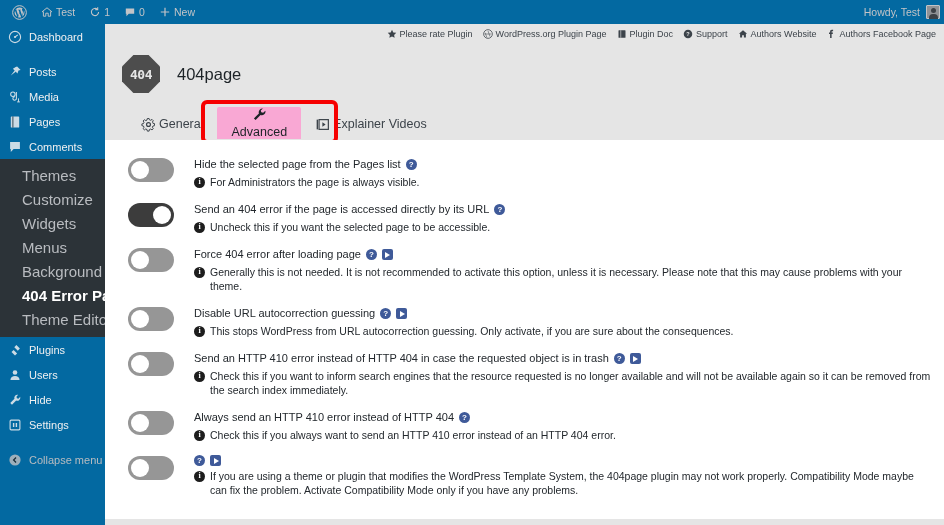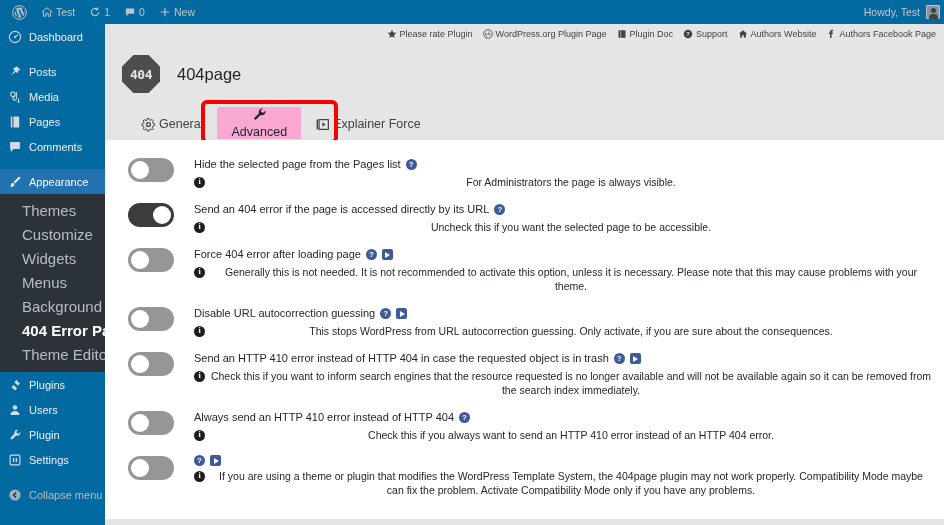--- a/index.html
+++ b/index.html
@@ -129,21 +129,21 @@
 
   .texts { flex: 1 1 auto; min-width: 0; padding-top: 1px; }
   .label-line {
     display: flex; align-items: center; gap: 5px; flex-wrap: wrap;
     font-size: 11px; color: #23282d; line-height: 15px; text-align: center;
   }
   .desc-line {
     display: flex; align-items: flex-start; gap: 5px;
     font-size: 10.5px; color: #23282d; line-height: 14px; margin-top: 3px;
   }
-  .desc-text { flex: 1 1 auto; text-align: center; }
+  .desc-text { flex: 1 1 auto; }
   .ico-help {
     width: 11px; height: 11px; flex: 0 0 11px; border-radius: 50%;
     background: #3f5a99; color: #fff; font-size: 8px; font-weight: bold;
     display: inline-flex; align-items: center; justify-content: center;
     line-height: 1; font-family: "Liberation Sans", sans-serif;
   }
   .ico-video {
     width: 11px; height: 11px; flex: 0 0 11px; border-radius: 2px;
     background: #3f5a99; display: inline-flex; align-items: center;
     justify-content: center;
@@ -255,27 +255,20 @@
       <span>Pages</span>
     </div>
 
     <div class="menu-item">
       <svg class="menu-icon" viewBox="0 0 20 20">
           <path d="M3 3h14v10H8l-4 4v-4H3V3z" fill="#f0f0f1"></path>
         </svg>
       <span>Comments</span>
     </div>
 
-    <div class="menu-item current spaced">
-      <svg class="menu-icon" viewBox="0 0 20 20">
-          <path d="M16 2l2 2-8 8-2-2 8-8z" fill="#fff"></path>
-          <path d="M7 11l2 2c0 2-1.5 4-4 4-1 0-2-.5-2-.5 1-.7 1.3-1.7 1.4-2.6C4.5 12.4 5.6 11 7 11z" fill="#fff"></path>
-        </svg>
-      <span>Appearance</span>
-    </div>
 
     <div class="submenu">
       <span class="submenu-item">Themes</span>
       <span class="submenu-item">Customize</span>
       <span class="submenu-item">Widgets</span>
       <span class="submenu-item">Menus</span>
       <span class="submenu-item">Background</span>
       <span class="submenu-item current">404 Error Page</span>
       <span class="submenu-item">Theme Editor</span>
     </div>
@@ -293,21 +286,21 @@
           <circle cx="10" cy="6.5" r="3.3" fill="#f0f0f1"></circle>
           <path d="M3.5 17c0-3.6 2.9-5.5 6.5-5.5s6.5 1.9 6.5 5.5z" fill="#f0f0f1"></path>
         </svg>
       <span>Users</span>
     </div>
 
     <div class="menu-item">
       <svg class="menu-icon" viewBox="0 0 20 20">
           <path d="M14.5 2.5a4.5 4.5 0 0 0-5.3 5.8l-6 6 2.5 2.5 6-6a4.5 4.5 0 0 0 5.8-5.3l-2.6 2.6-2.2-.6-.6-2.2 2.4-2.8z" fill="#f0f0f1"></path>
         </svg>
-      <span>Plugin</span>
+      <span>Hide</span>
     </div>
 
     <div class="menu-item">
       <svg class="menu-icon" viewBox="0 0 20 20">
           <rect x="3" y="3" width="14" height="14" rx="1.5" fill="none" stroke="#f0f0f1" stroke-width="1.6"></rect>
           <path d="M7 7h2v6H7zM11 7h2v6h-2z" fill="#f0f0f1"></path>
         </svg>
       <span>Settings</span>
     </div>
 
@@ -381,21 +374,21 @@
           <path d="M15.1 2.2a5 5 0 0 0-5.9 6.4l-6.6 6.6 2.2 2.2 6.6-6.6a5 5 0 0 0 6.4-5.9l-2.9 2.9-2.5-.7-.7-2.5 2.4-2.4z" fill="#1d2327"></path>
         </svg>
         <span>Advanced</span>
       </div>
       <div class="tab">
         <svg class="tab-ico" viewBox="0 0 20 20">
           <rect x="2.2" y="3.5" width="1.8" height="13" fill="#3c434a"></rect>
           <rect x="5.4" y="3.5" width="12.4" height="13" fill="none" stroke="#3c434a" stroke-width="1.6"></rect>
           <path d="M9.8 7l4.4 3-4.4 3z" fill="#3c434a"></path>
         </svg>
-        <span>Explainer Force</span>
+        <span>Explainer Videos</span>
       </div>
     </div>
   </div>
 
   <div class="highlight-box"></div>
 
   <div class="content">
     <div class="rows">
 
       <div class="row">

